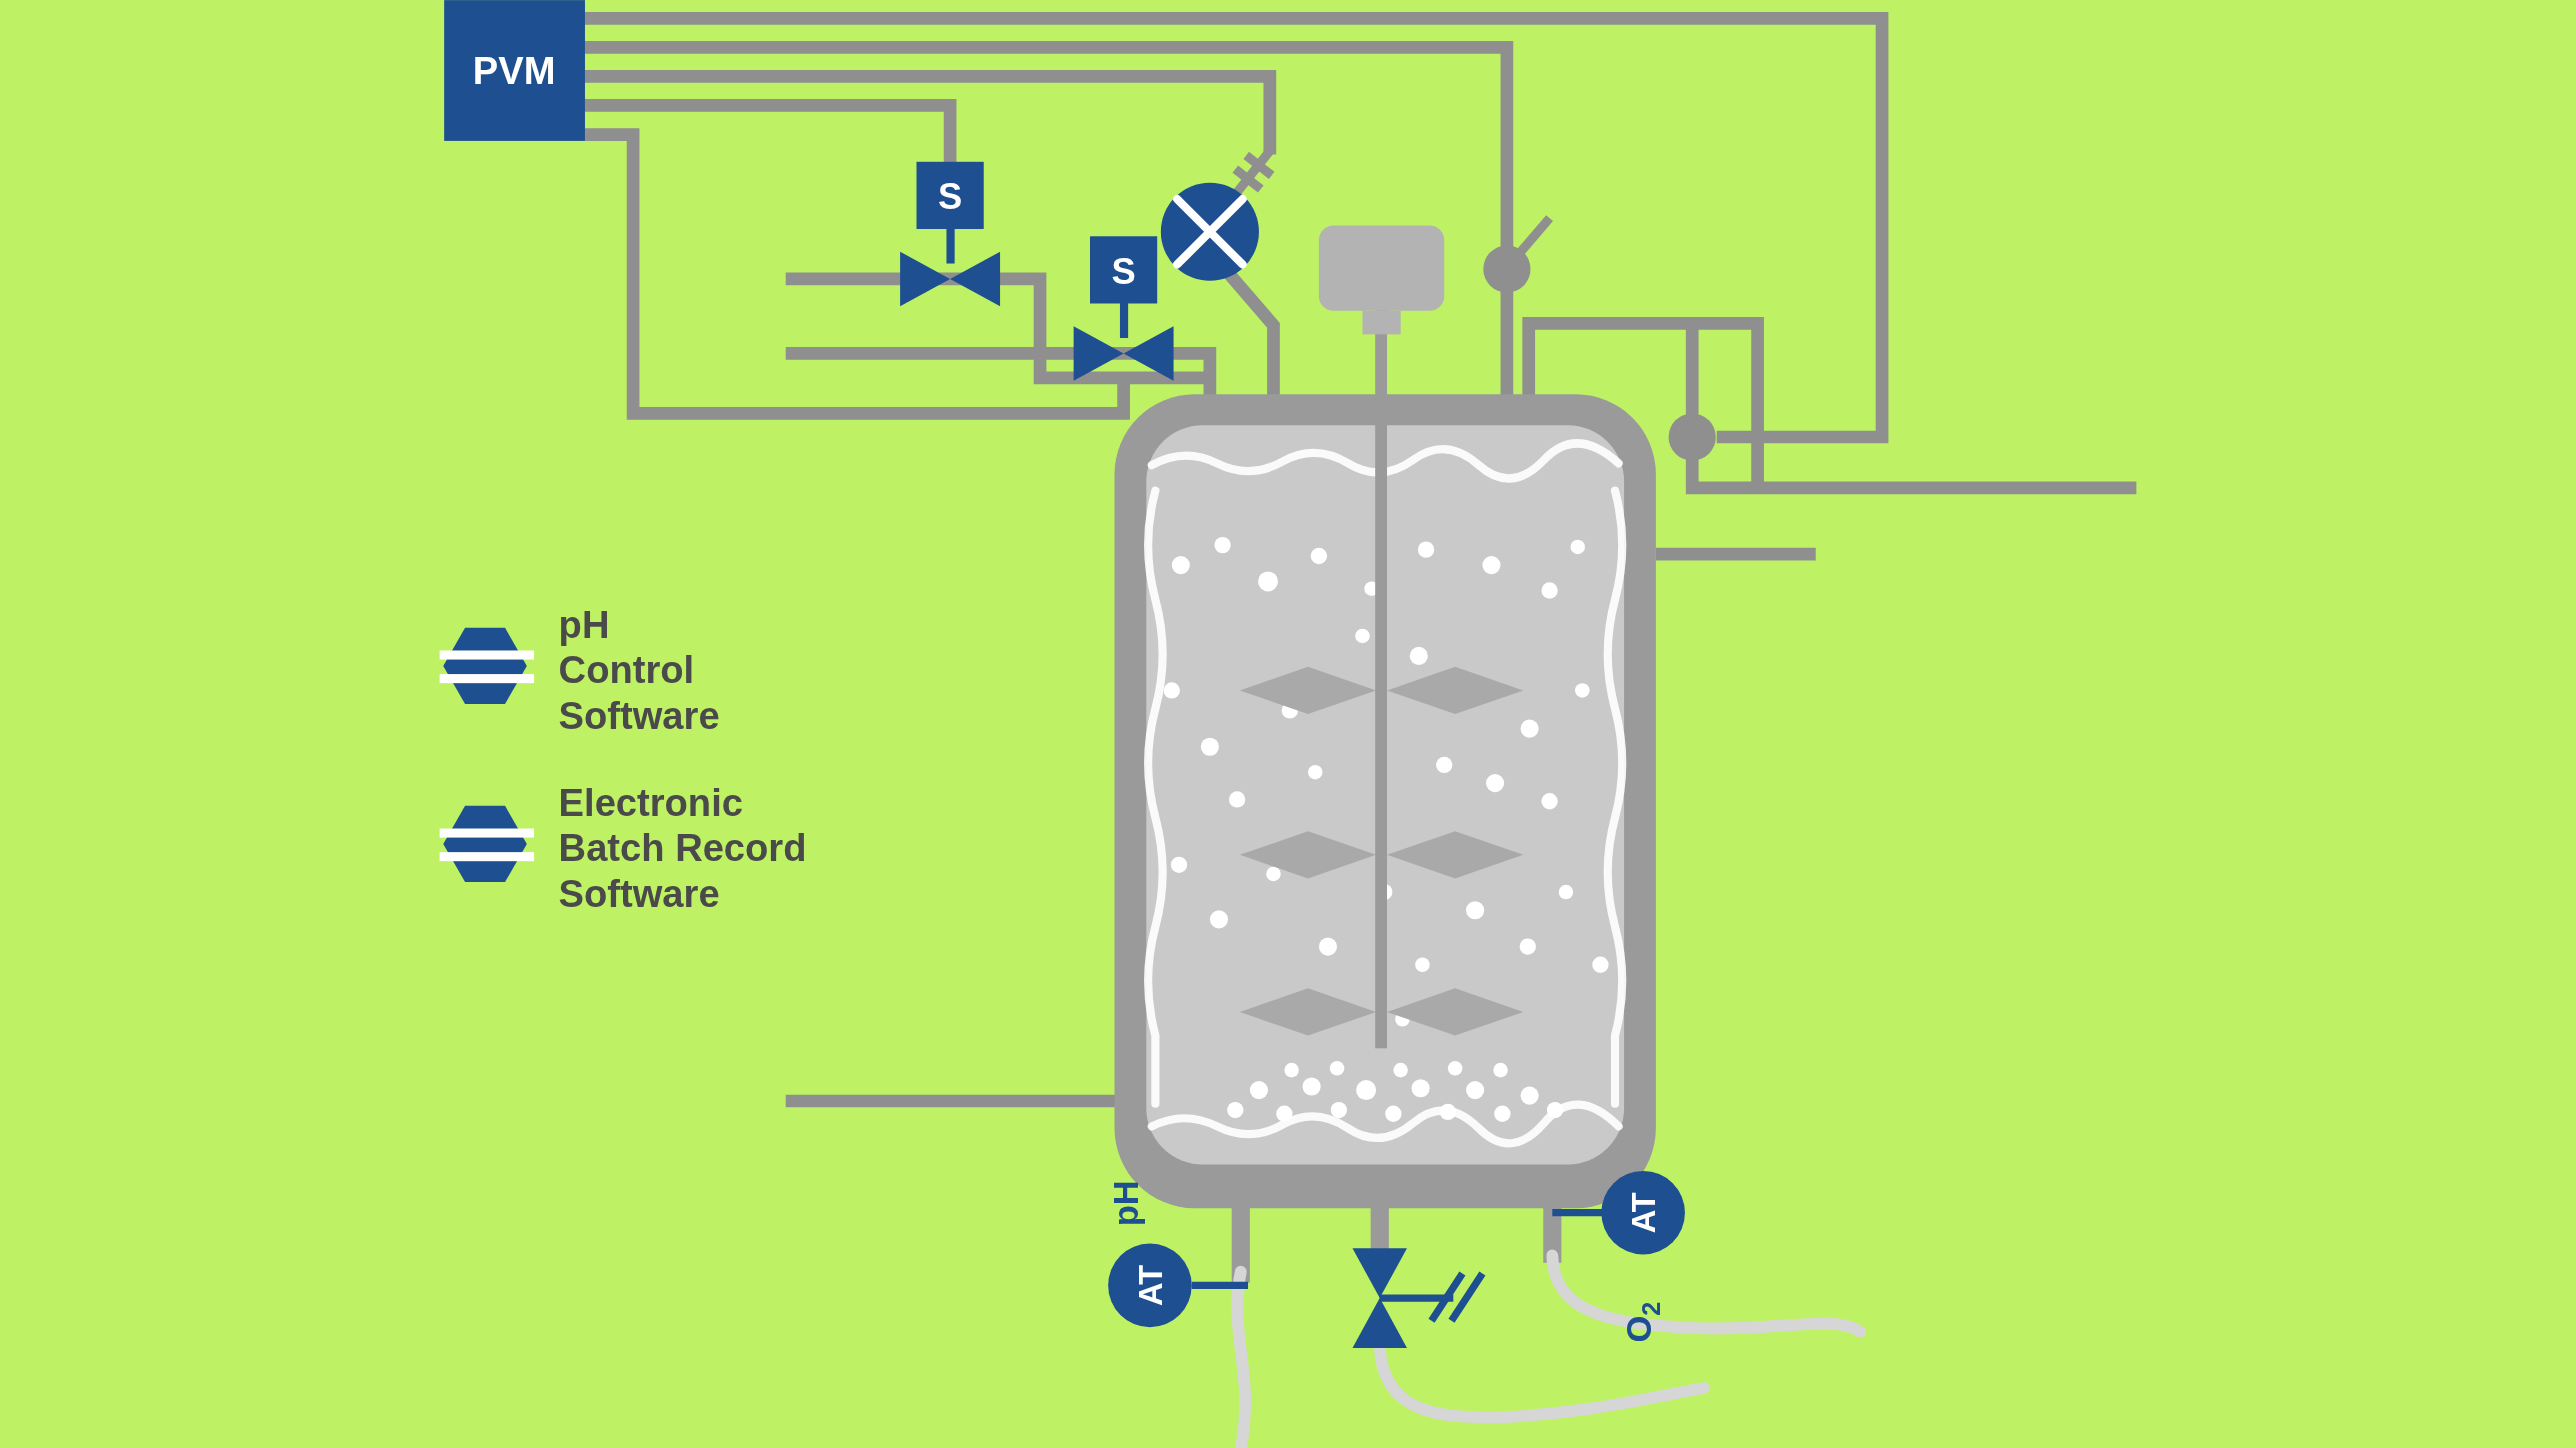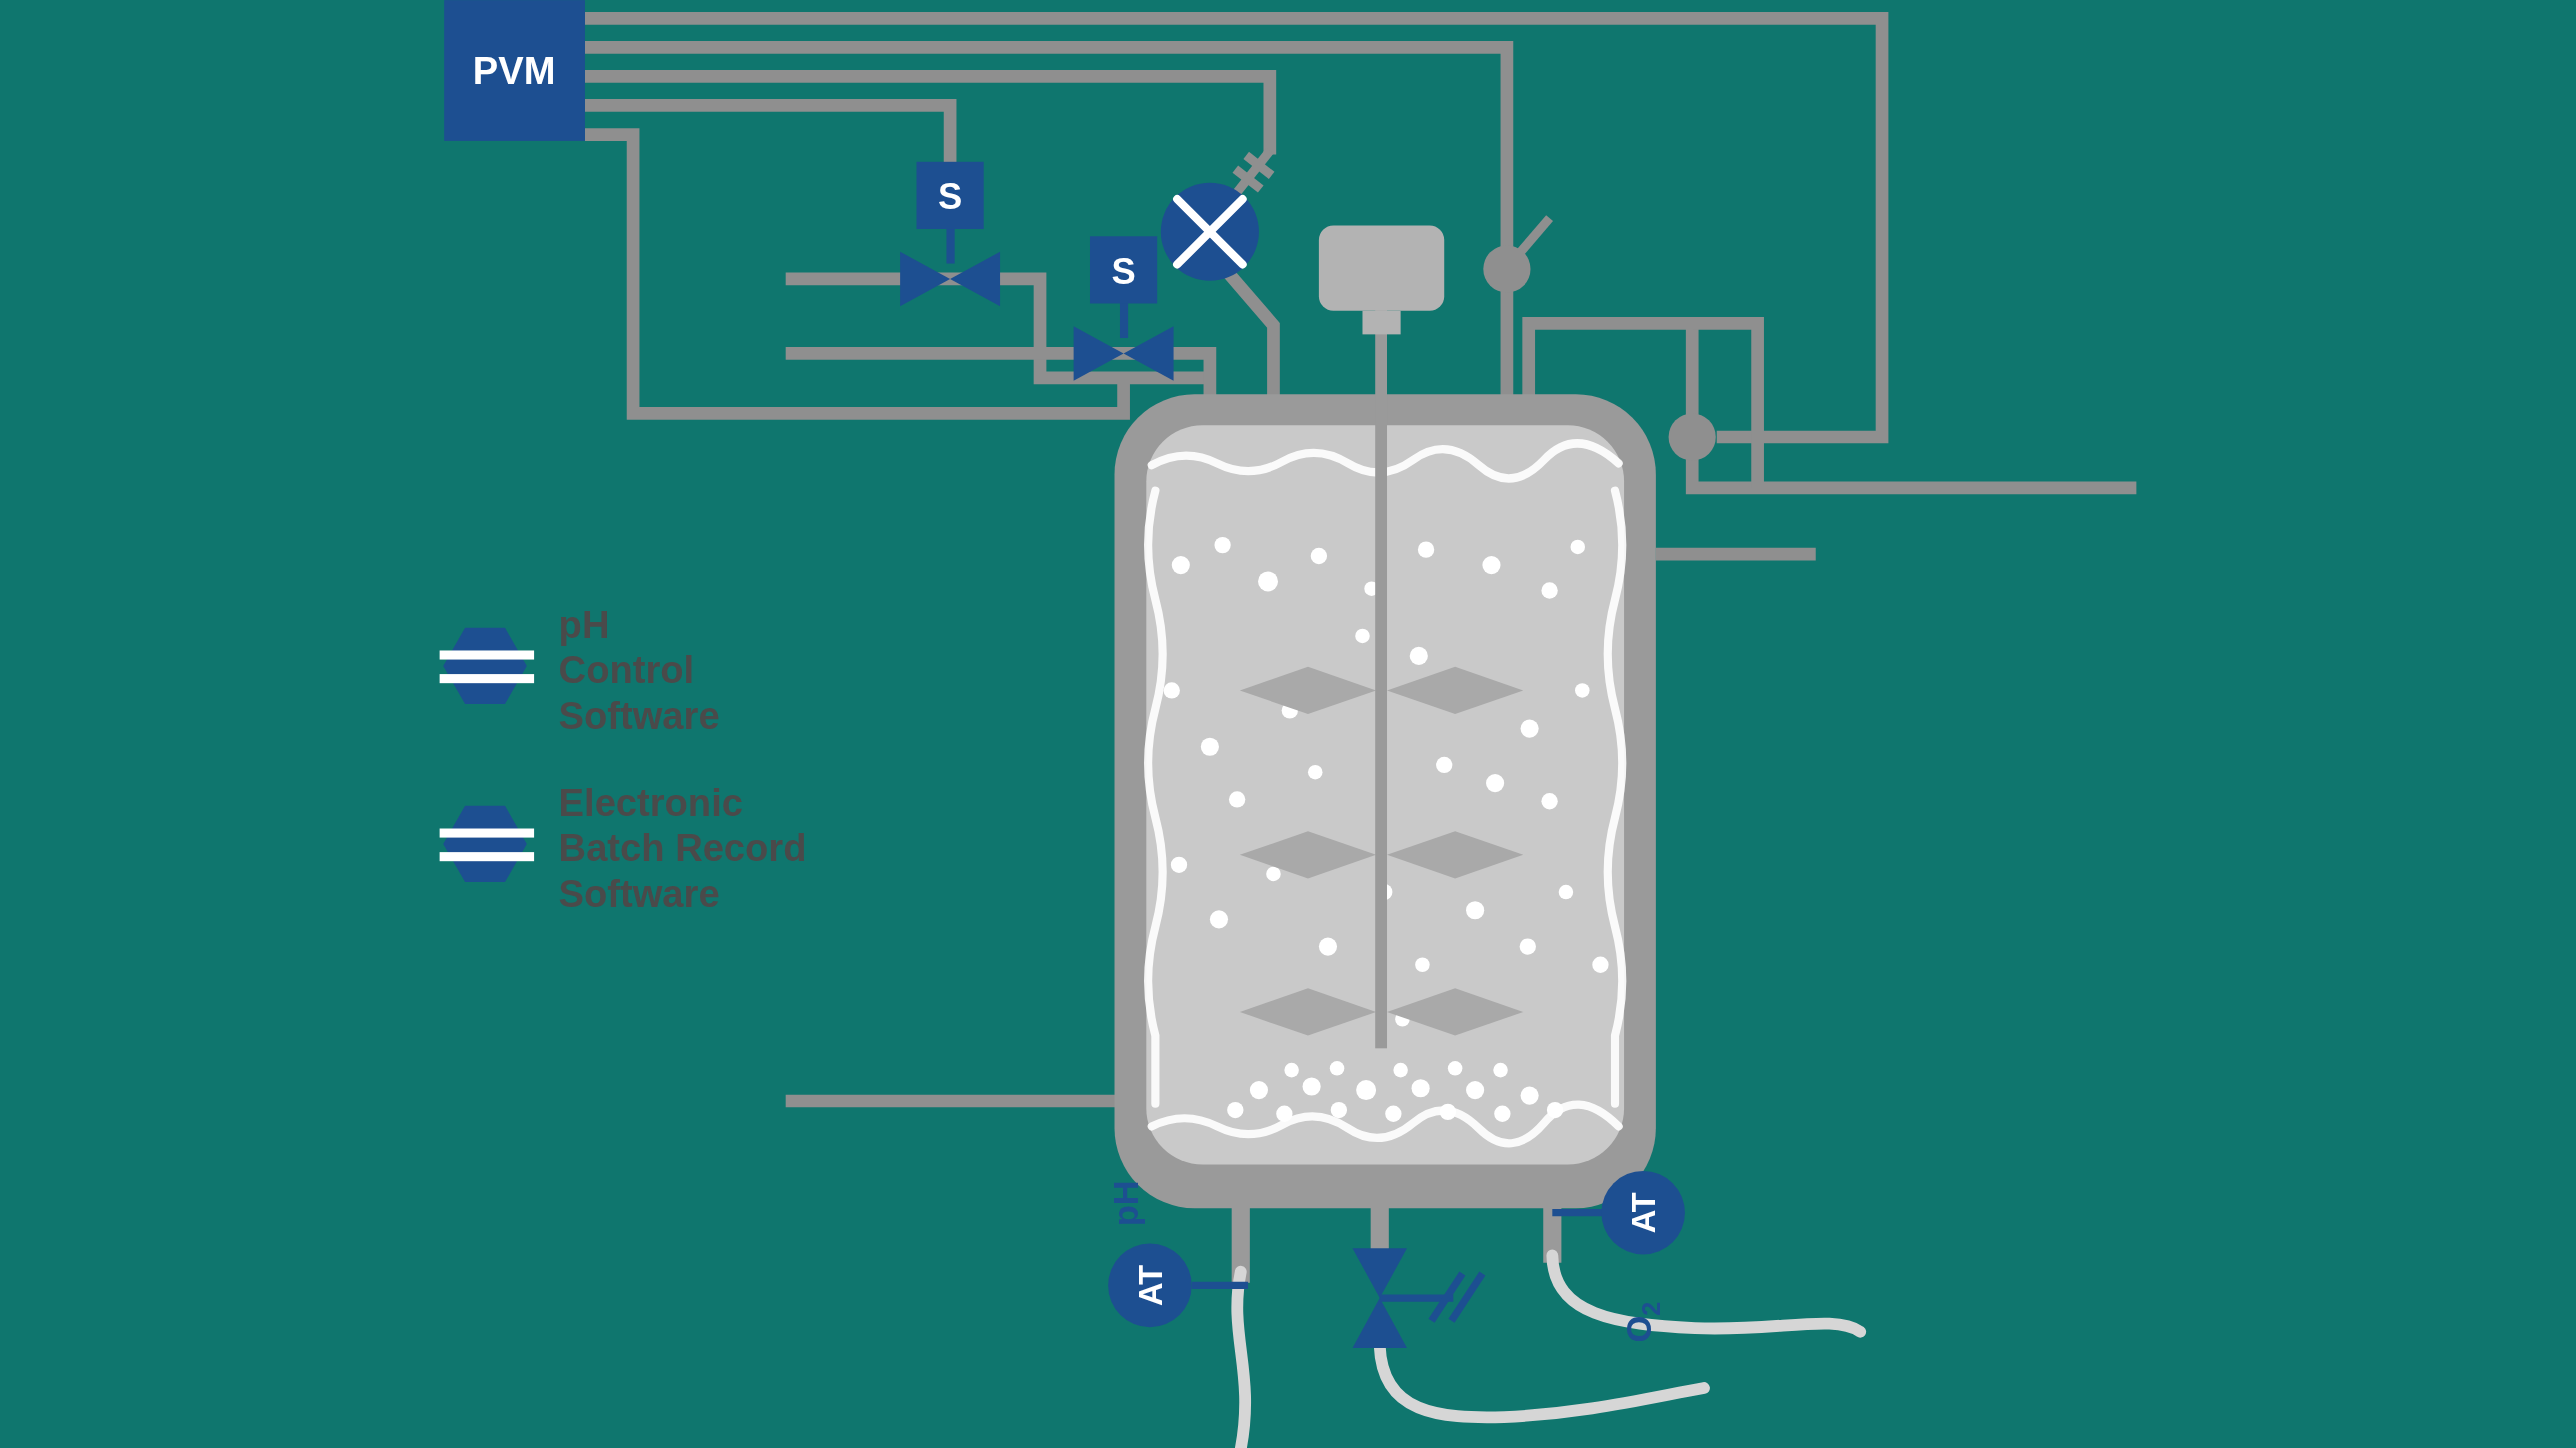--- a/index.html
+++ b/index.html
@@ -1,16 +1,16 @@
 <!DOCTYPE html>
 <html style="font-size:14.5px"><head>
 <meta charset="utf-8">
 <style>
   html,body{margin:0;padding:0;background:#fff;}
-  .stage{position:relative;width:2576px;height:1449px;background:#0f766e;overflow:hidden;}
+  .stage{position:relative;width:2576px;height:1449px;background:#bef264;overflow:hidden;}
   svg{position:absolute;left:0;top:0;width:100%;height:100%;}
   text{font-family:"Liberation Sans",sans-serif;font-weight:bold;}
   .blue{fill:#1d4f91;}
   .graycirc{fill:#8f8f8f;}
   .pipe{stroke:#8f8f8f;stroke-width:14;fill:none;}
   .pipe-thin{stroke:#8f8f8f;stroke-width:10;fill:none;}
   .stub{stroke:#9a9a9a;stroke-width:20;fill:none;}
   .tube{stroke:#d6d6d6;stroke-width:13;fill:none;stroke-linecap:round;}
   .wave{stroke:#ffffff;stroke-width:9;fill:none;opacity:.9;stroke-linecap:round;}
   .blue-line{stroke:#1d4f91;stroke-width:8;fill:none;}

